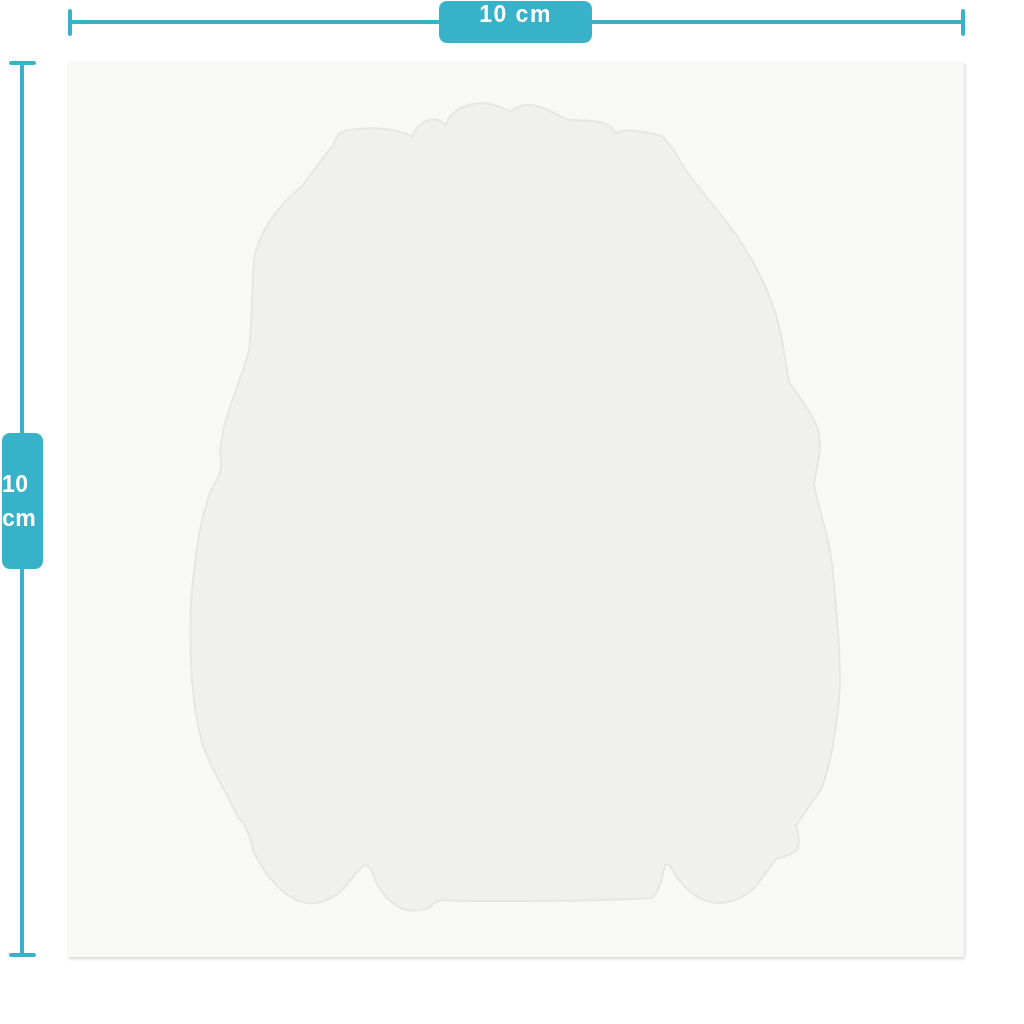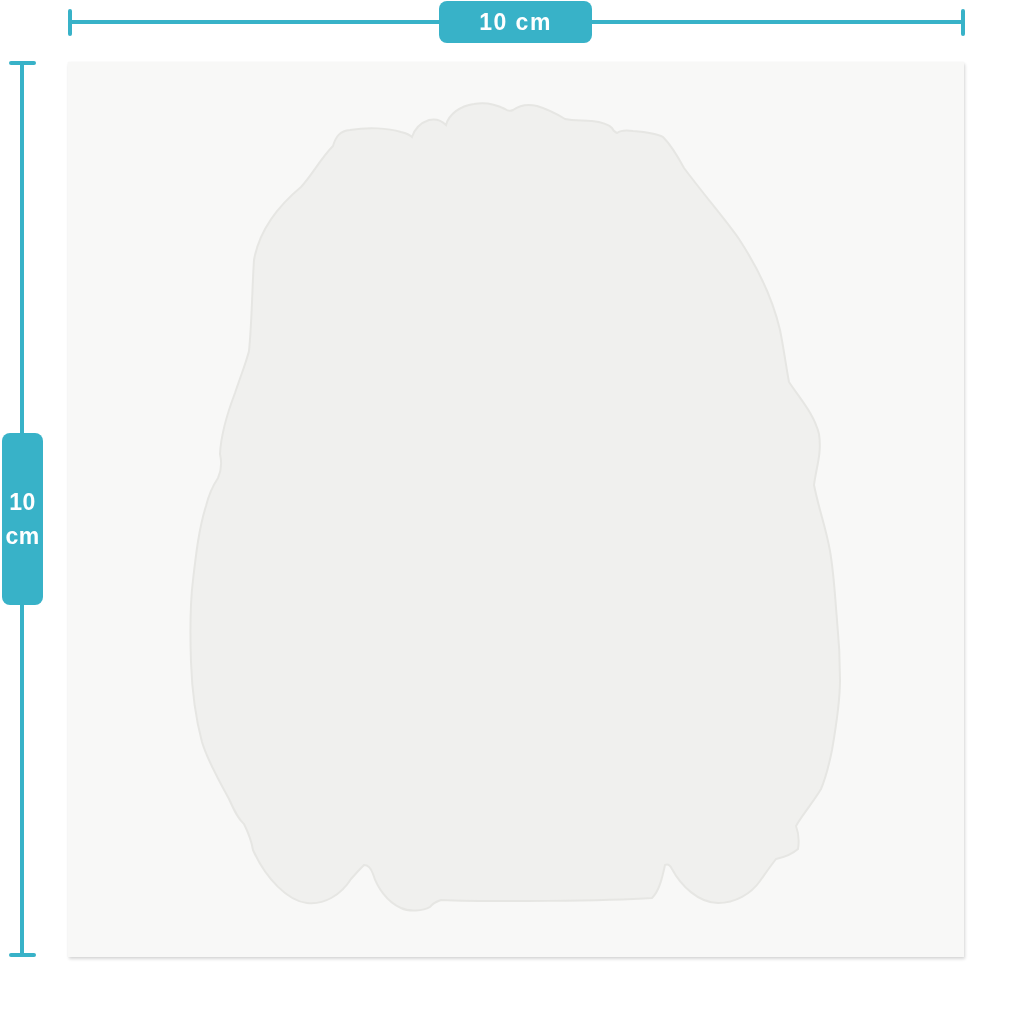--- a/index.html
+++ b/index.html
@@ -51,37 +51,37 @@
   .v-line  { left: 20px;  top: 63px;  width: 4px;   height: 893px; }
   .v-cap-t { left: 9px;   top: 61px;  width: 27px;  height: 4px; }
   .v-cap-b { left: 9px;   top: 953px; width: 27px;  height: 4px; }
 
   .dim-badge {
     position: absolute;
     background: #38b2c8;
     border-radius: 8px;
     color: #ffffff;
     display: flex;
-    align-items: center;
+    align-items: flex-start;
     justify-content: center;
     font-weight: bold;
     font-size: 23px;
     letter-spacing: 1.5px;
   }
   .h-badge {
     left: 439px;
     top: 1px;
     width: 153px;
     height: 42px;
   }
   .v-badge {
     left: 2px;
     top: 433px;
     width: 41px;
-    height: 172px;
+    height: 136px;
     flex-direction: column;
     line-height: 34px;
     letter-spacing: 0.5px;
   }
 </style>
 </head>
 <body>
 
 <div class="canvas">
 

